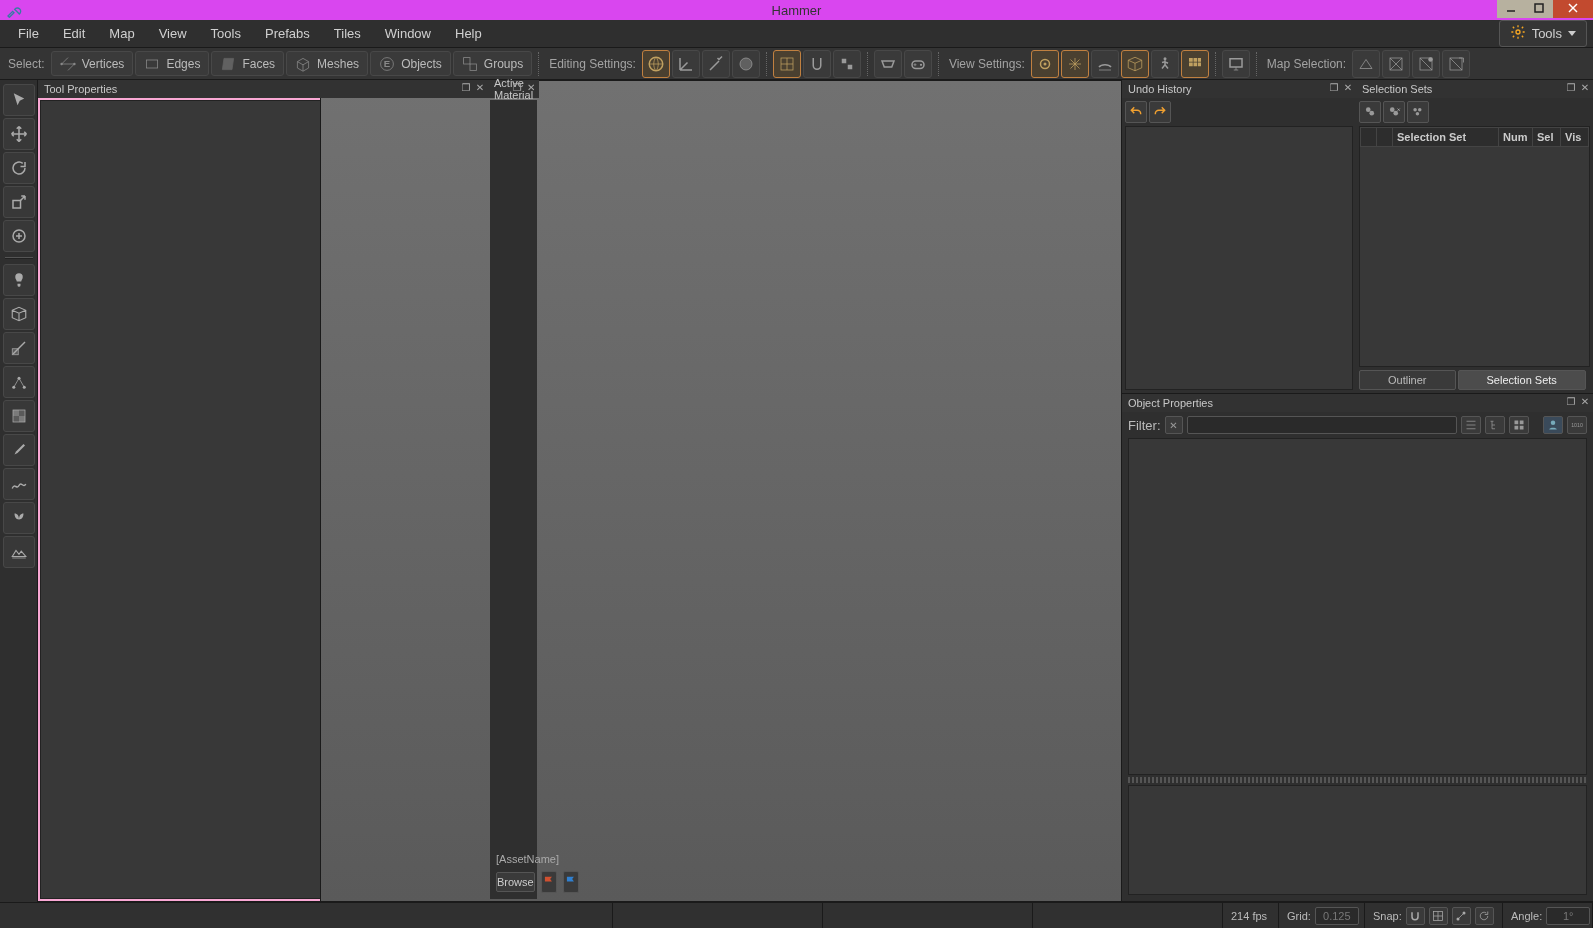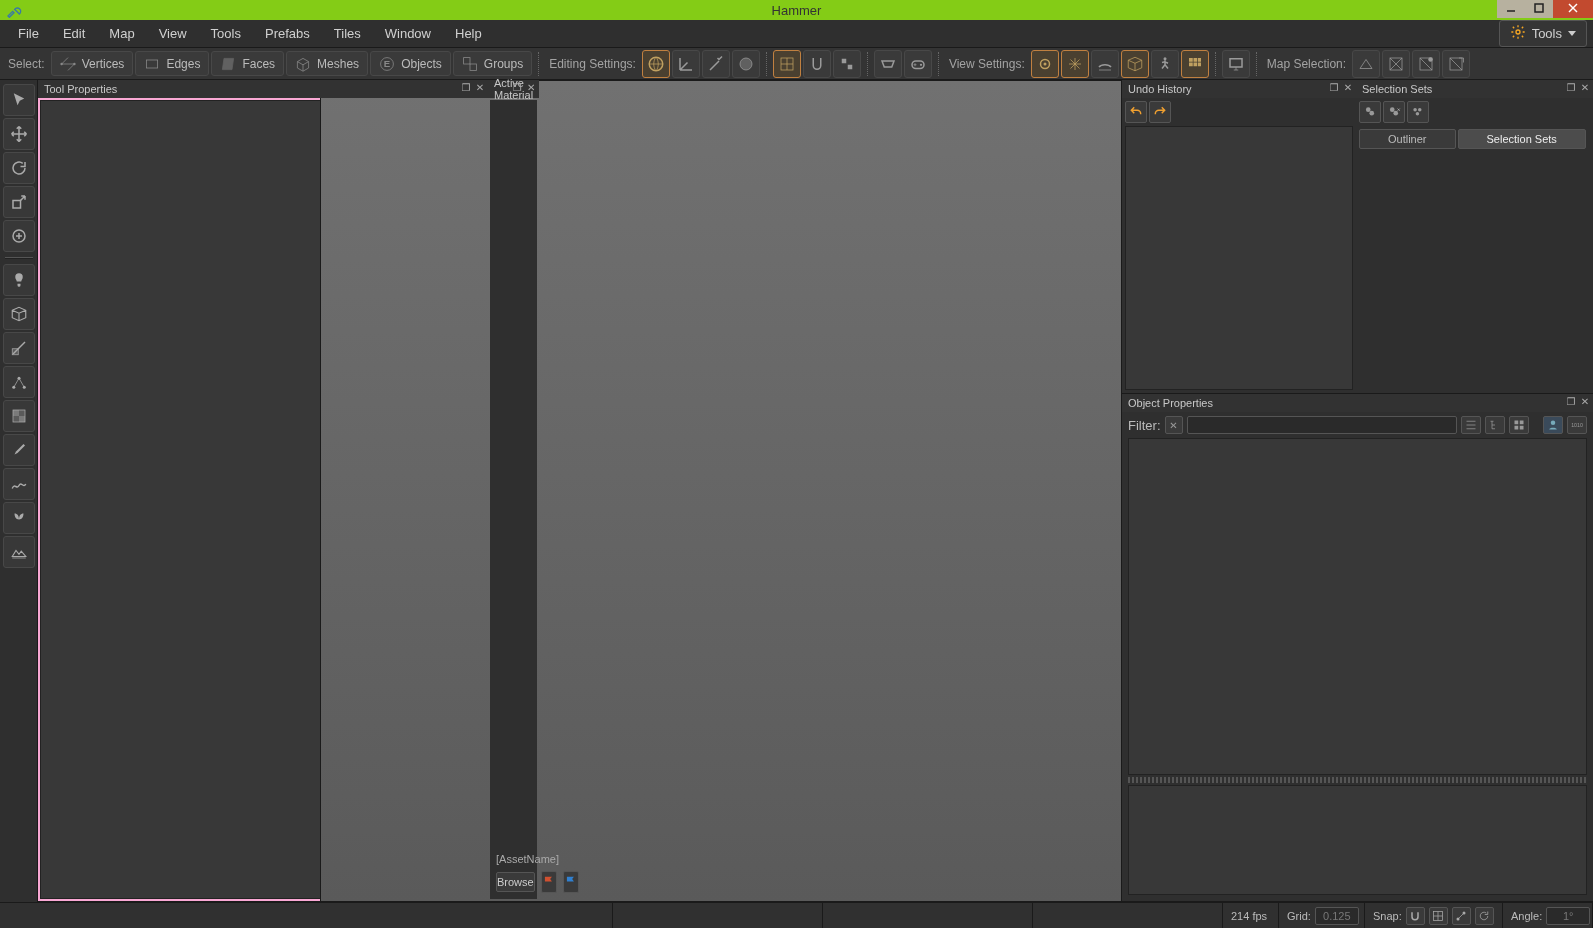--- a/index.html
+++ b/index.html
@@ -7,21 +7,21 @@
     width: 1593px; height: 928px;
     font-family: "Segoe UI", Tahoma, sans-serif;
     font-size: 12px;
     background: #b7b19f;
     color: #c8c8c8;
     overflow: hidden;
   }
   
   .os-titlebar {
     height: 20px;
-    background: #84cc16;
+    background: #d946ef;
     display: flex;
     align-items: center;
     position: relative;
   }
   .os-titlebar .app-icon {
     width: 16px; height: 16px;
     margin-left: 6px;
     color: #3a7aa5;
   }
   .os-titlebar .title {
@@ -743,20 +743,34 @@
                   <path d="M18 6l4 4M22 6l-4 4" stroke="#ccc"></path>
                 </svg>
               </button>
             <button>
                 <svg width="14" height="14" viewBox="0 0 24 24">
                   <circle cx="7" cy="8" r="3" fill="#999"></circle>
                   <circle cx="15" cy="8" r="3" fill="#999"></circle>
                   <circle cx="11" cy="15" r="3" fill="#999"></circle>
                 </svg>
               </button>
+          </div>
+          <div class="table-wrap">
+            <table class="ss-table">
+              <tbody>
+                  <tr>
+                <th style="width:16px"></th>
+                <th style="width:16px"></th>
+                <th>Selection Set</th>
+                <th style="width:34px">Num</th>
+                <th style="width:28px">Sel</th>
+                <th style="width:28px">Vis</th>
+              </tr>
+            </tbody>
+              </table>
           </div>
           <div class="ss-tabs">
             <span class="tab">Outliner</span>
             <span class="tab active">Selection Sets</span>
           </div>
         </div>
       </div>
 
       <div id="object-props" class="panel">
         <div class="panel-header">

